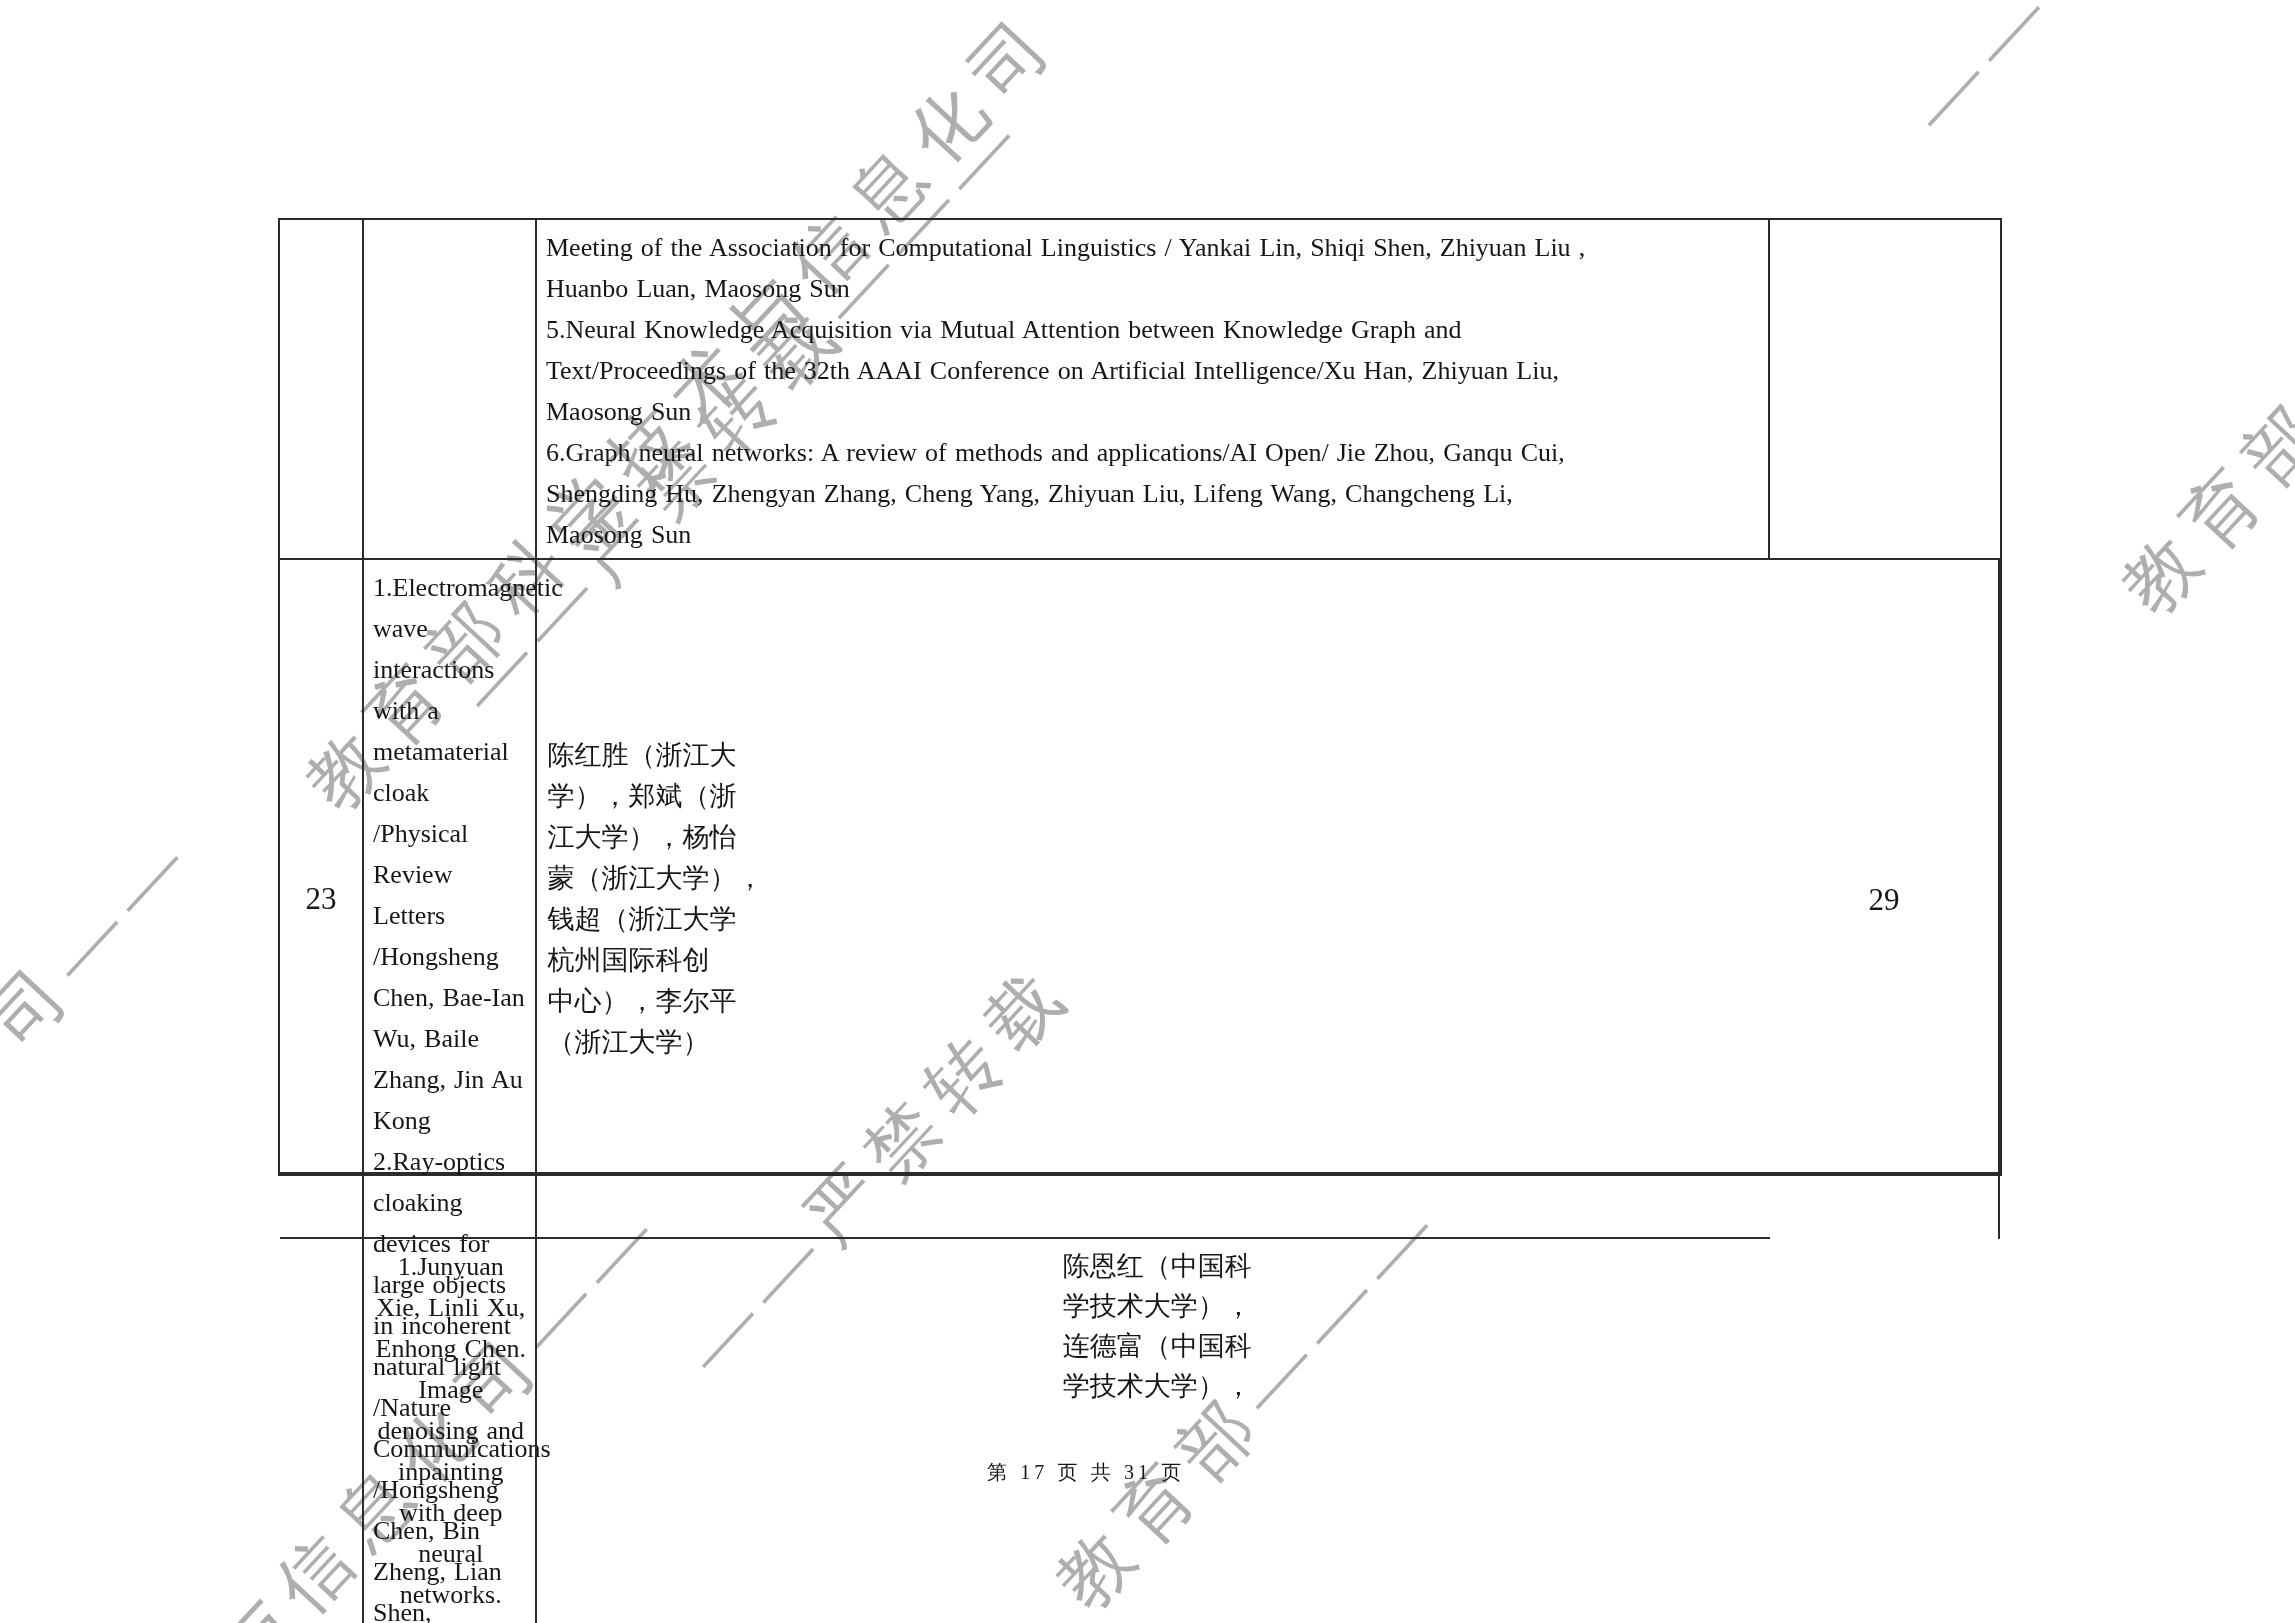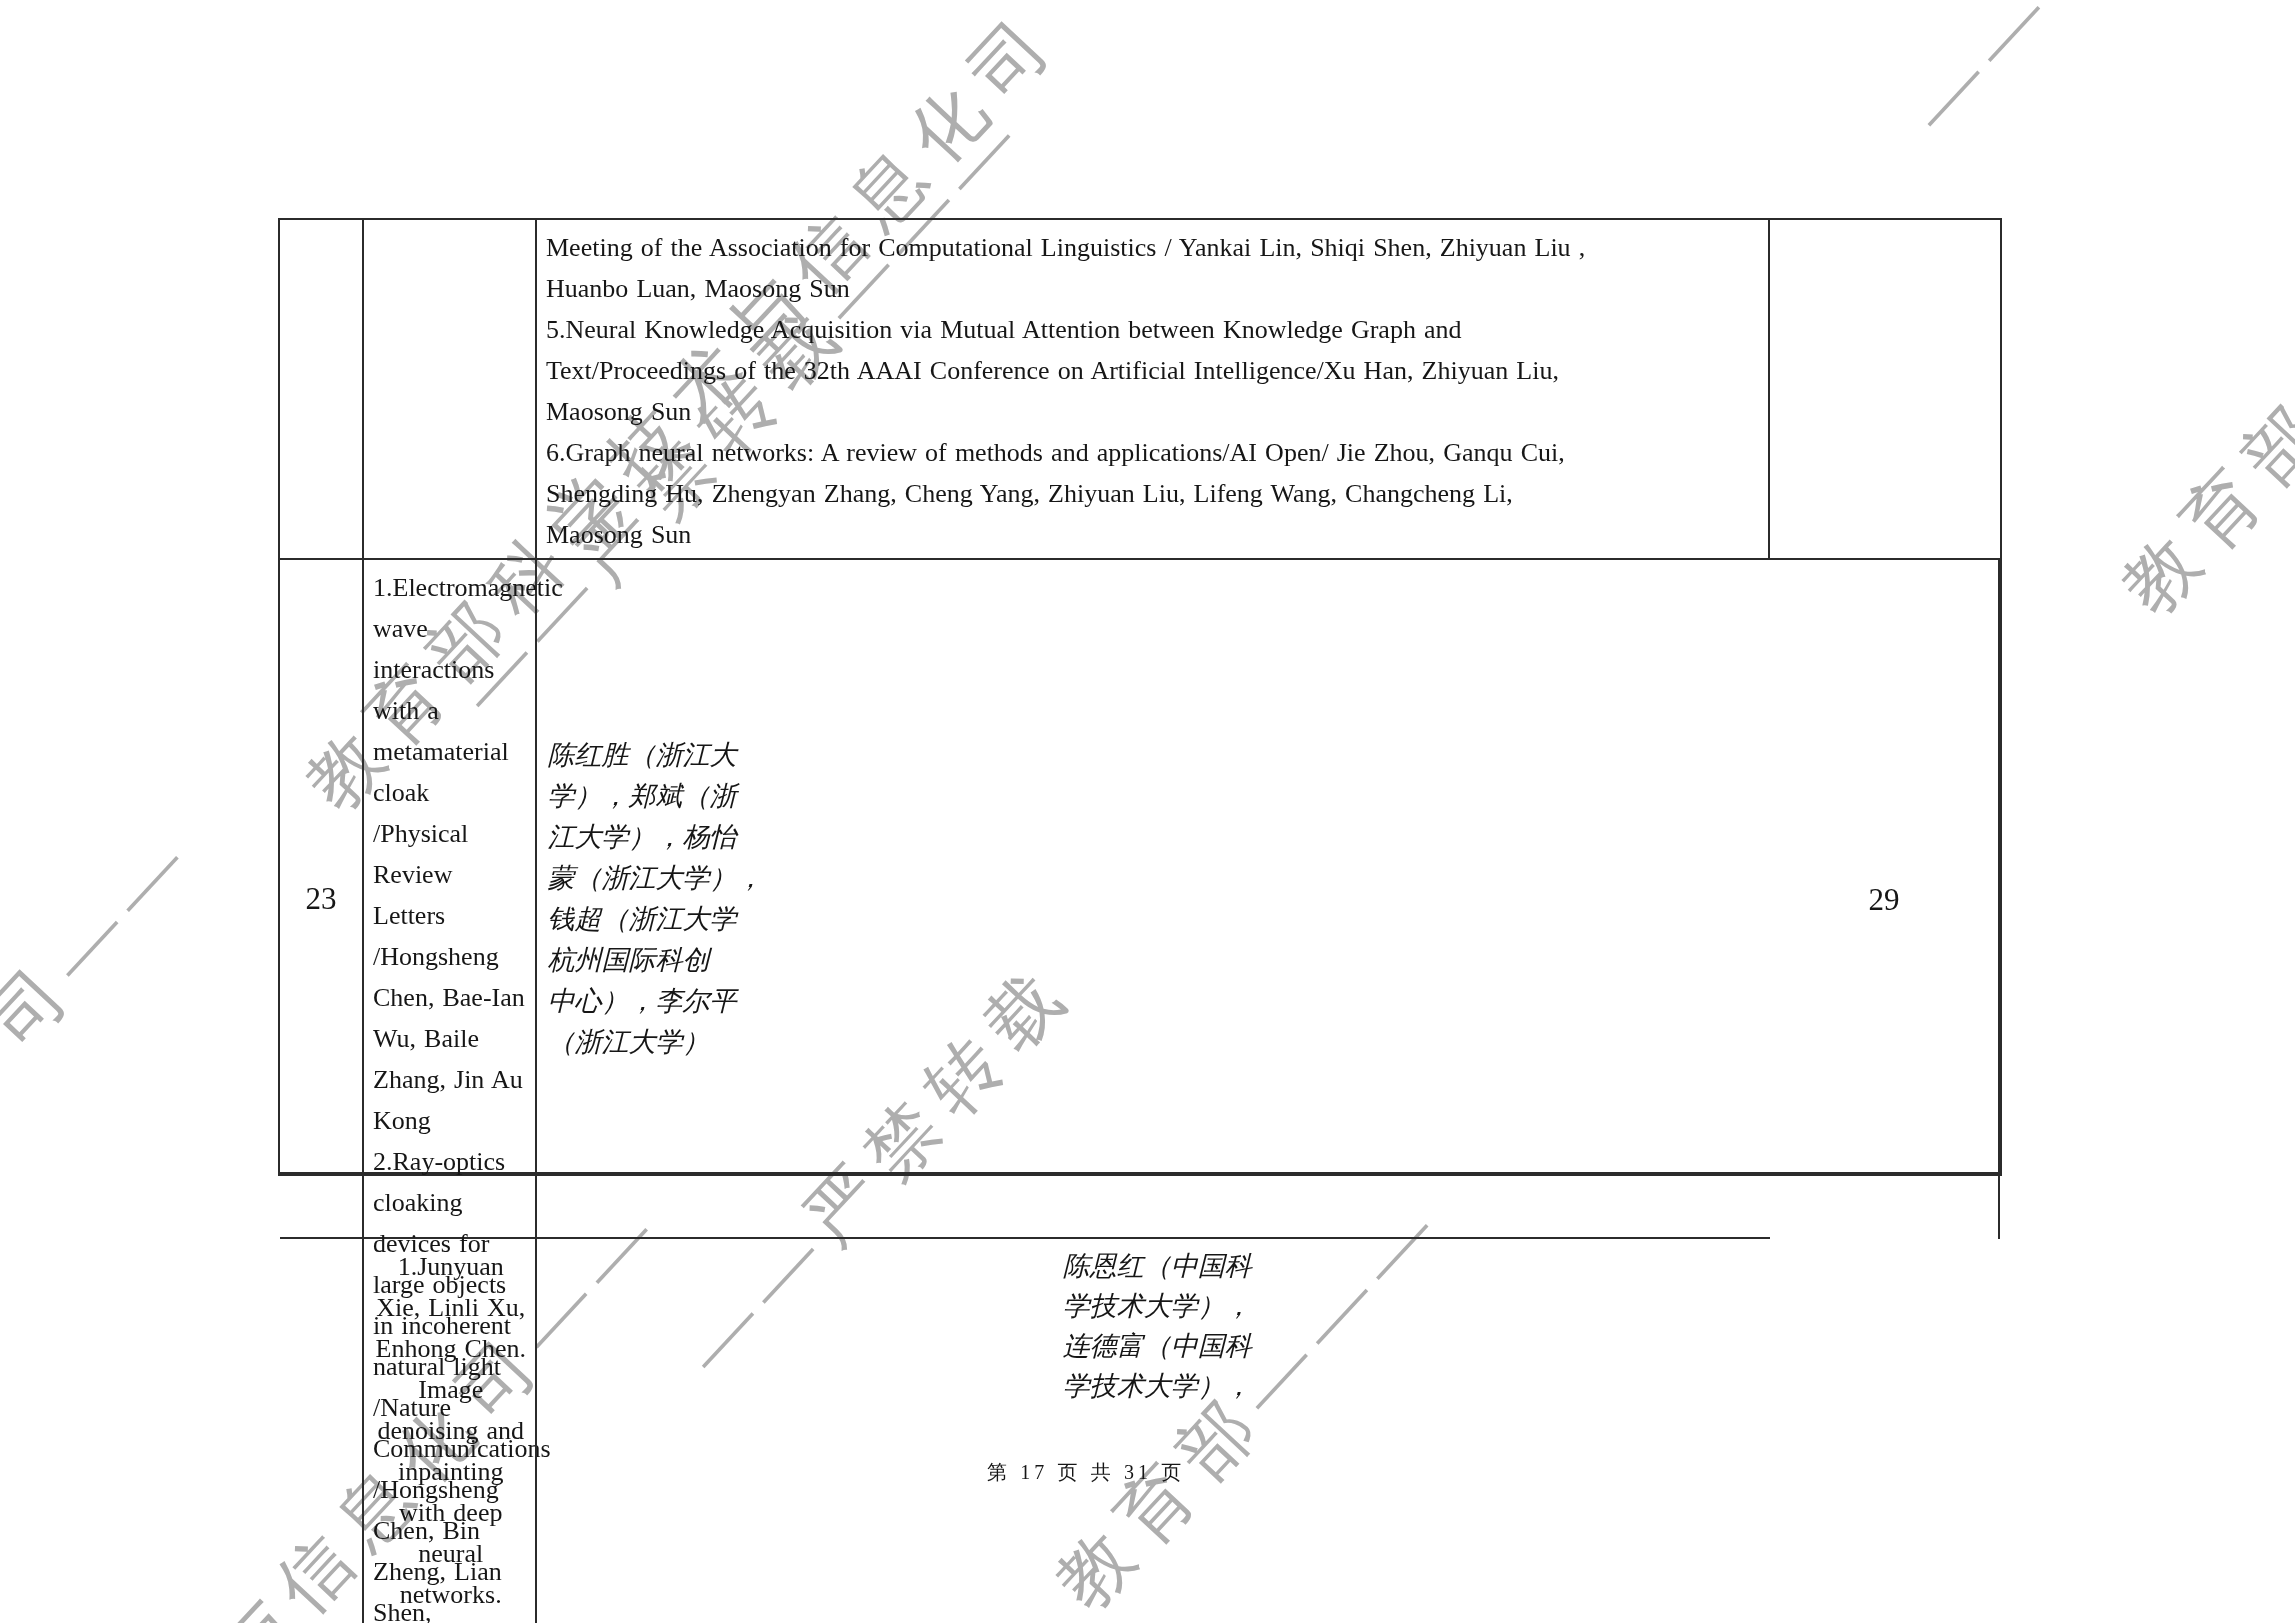--- a/index.html
+++ b/index.html
@@ -64,21 +64,20 @@
     line-height:41px;
     white-space:pre-wrap;
     word-spacing:1.6px;
   }
   .names-cell {
     font-size:27px;
     line-height:41px;
     white-space:pre-line;
     padding-left:10.6px;
     padding-right:3px;
-    font-style:italic;
   }
   .names-cell.centered { display:flex; align-items:center; }
   .names-cell.topped { padding-top:6.5px; line-height:40px; }
   
   .footer {
     position:absolute;
     z-index:1;
     left:987px; top:1459px;
     font-size:20px;
     letter-spacing:4.1px;

